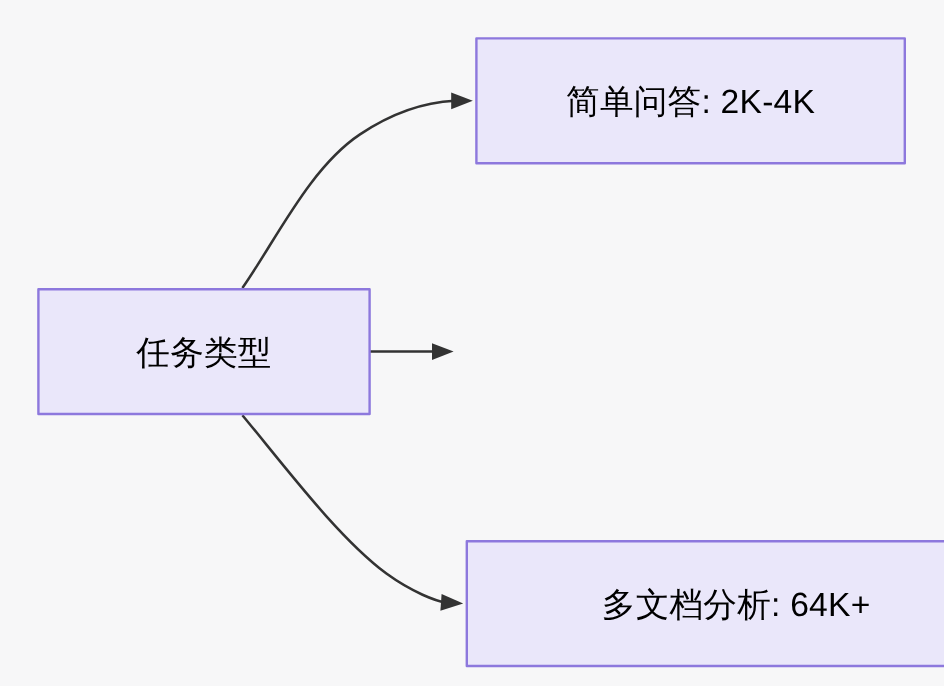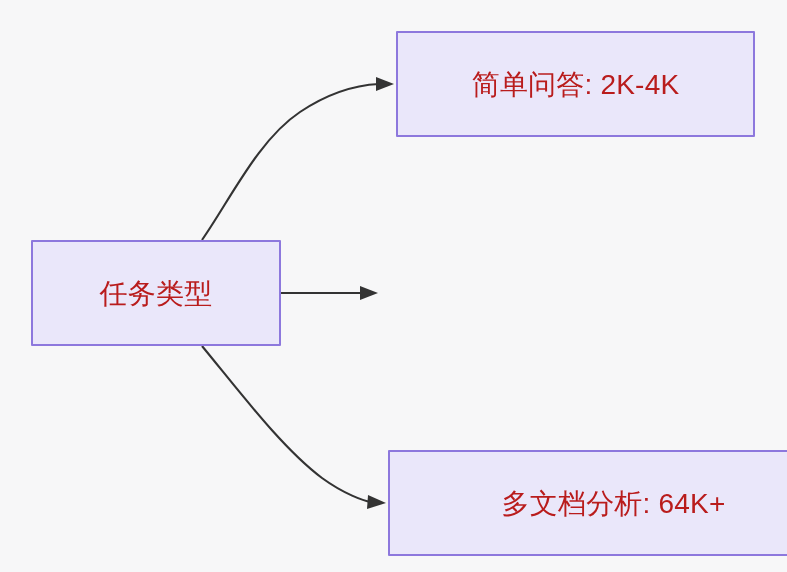--- a/index.html
+++ b/index.html
@@ -43,31 +43,31 @@
     box-sizing: border-box;
     background: #eae7fa;
     border: 2px solid #8d78dd;
     border-radius: 1px;
     display: flex;
     align-items: center;
     justify-content: center;
     text-align: center;
   }
   .node-label {
-    color: #b91c1c;
+    color: #000000;
     font-size: 28px;
     font-weight: 400;
     line-height: 1.25;
     letter-spacing: 0.2px;
     white-space: nowrap;
   }
   #node-root {
     left: 31px;
     top: 240px;
-    width: 250px;
+    width: 278px;
     height: 106px;
   }
   #node-simple-qa {
     left: 396px;
     top: 31px;
     width: 359px;
     height: 106px;
   }
   #node-doc-summary {
     left: 380px;

